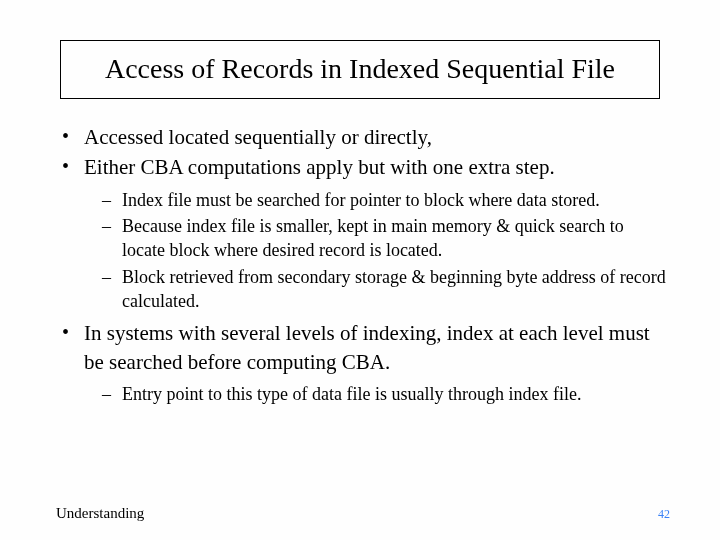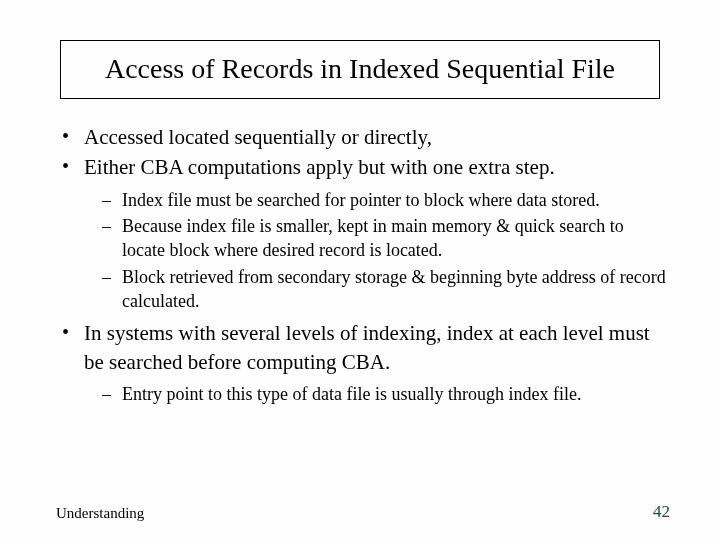--- a/index.html
+++ b/index.html
@@ -64,21 +64,21 @@
     position: absolute;
     left: 56px;
     right: 50px;
     bottom: 18px;
     display: flex;
     justify-content: space-between;
     align-items: flex-end;
     font-size: 15px;
   }
   .footer-left { max-width: 140px; line-height: 1.2; }
-  .page-num { color: #14532d; font-size: 17px; }
+  .page-num { color: #3b82f6; font-size: 12px; }
 </style>
 </head>
 <body>
 
 <div class="title-box">
   <h1>Access of Records in Indexed Sequential File</h1>
 </div>
 
 <ul class="main">
   <li>Accessed located sequentially or directly,</li>

